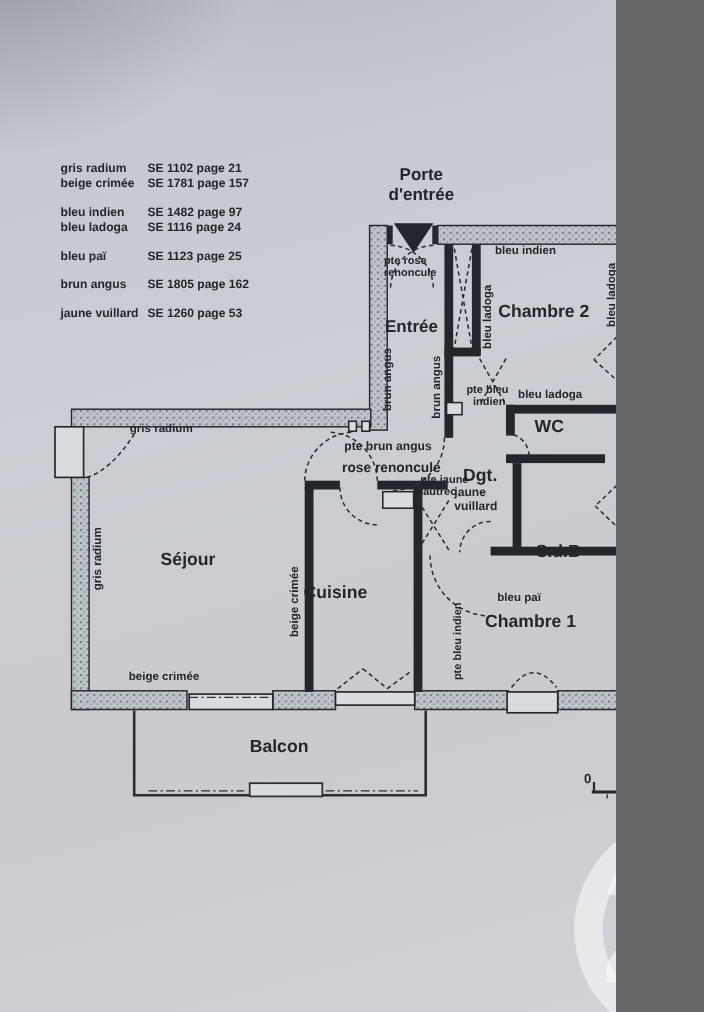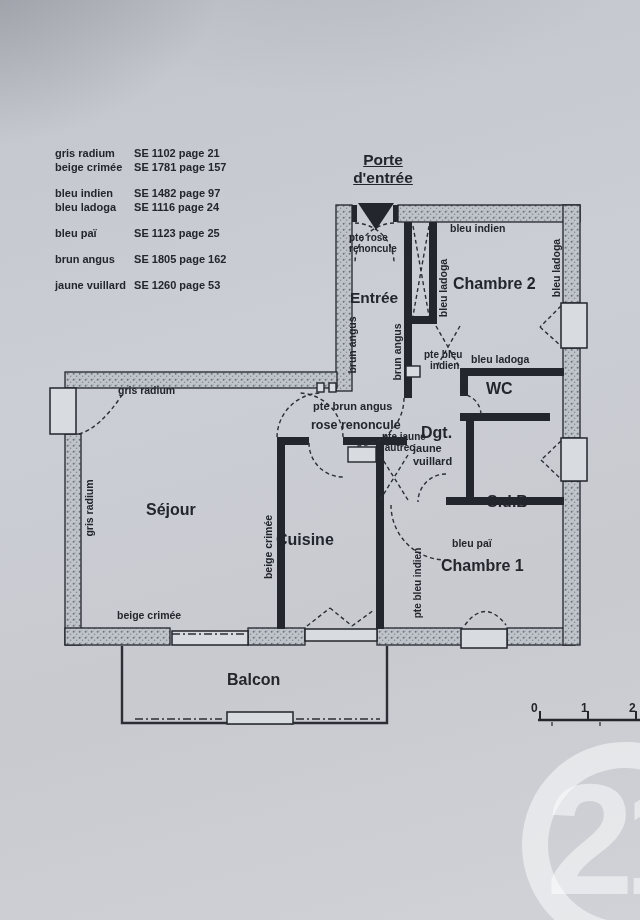--- a/index.html
+++ b/index.html
@@ -1,17 +1,17 @@
 <!DOCTYPE html>
 <html><head>
 <meta charset="utf-8">
 <style>
   html,body { margin:0; padding:0; background:#666; }
   #page {
-    position:relative; width:640px; height:920px; overflow:hidden;
+    position:relative; width:560px; height:920px; overflow:hidden;
     background: linear-gradient(165deg,#c2c5cc 0%, #cbced4 38%, #c8cad0 68%, #d0d2d7 100%);
     font-family:"Liberation Sans", sans-serif;
   }
   #page::before{
     content:""; position:absolute; inset:0; pointer-events:none;
     background:
       radial-gradient(420px 300px at -4% -4%, rgba(50,54,64,.30), rgba(50,54,64,0) 60%),
       radial-gradient(500px 260px at 50% -8%, rgba(70,74,84,.12), rgba(70,74,84,0) 65%);
   }
   svg.plan { position:absolute; left:0; top:0; }
@@ -25,21 +25,21 @@
   .s155 { font-size:15.5px;line-height:18px; }
   .s16  { font-size:16px;  line-height:18px; }
   .s17  { font-size:16px;  line-height:19px; }
   .twoline span { display:block; }
 
   #legend { position:absolute; left:55px; top:146px; color:#23262c; }
   .lg-group { margin-bottom:12px; }
   .lg-row { font-size:11px; line-height:14px; font-weight:700; }
   .lg-name { display:inline-block; min-width:76px; }
 
-  #porte-label { left:323px; top:151px; width:120px; text-align:center;text-decoration:underline; }
+  #porte-label { left:323px; top:151px; width:120px; text-align:center; }
 
   #watermark-num {
     position:absolute; left:546px; top:760px;
     font-size:158px; line-height:1; font-weight:700; letter-spacing:-10px;
     color:rgba(255,255,255,.5);
   }
   .scale-num { font-size:12px; }
 </style>
 </head>
 <body>

